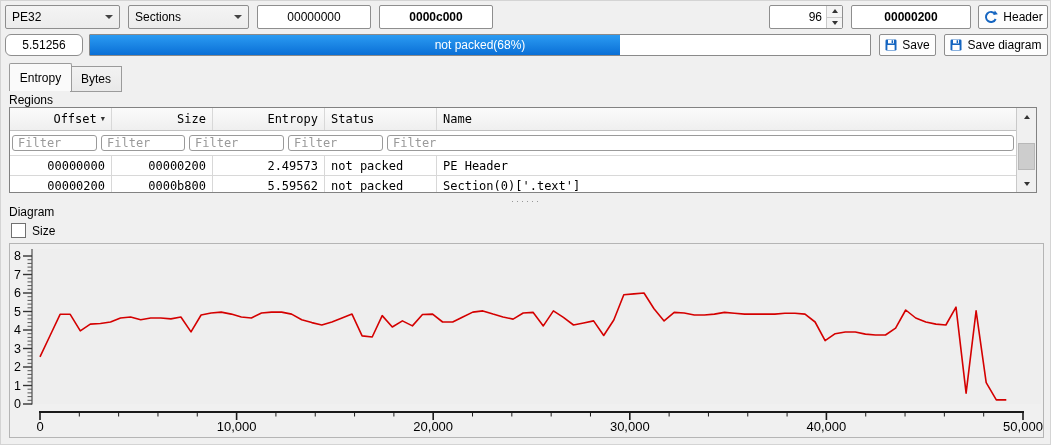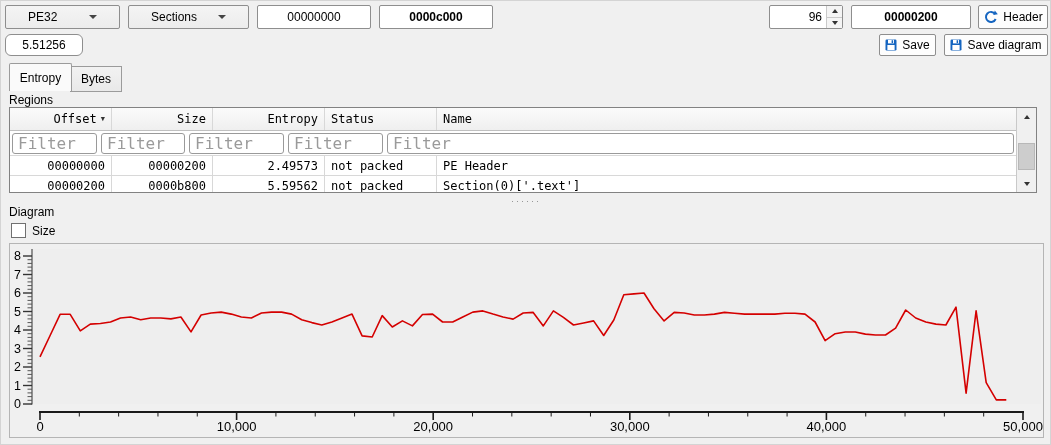--- a/index.html
+++ b/index.html
@@ -1,20 +1,20 @@
 <!DOCTYPE html>
 <html><head>
 <meta charset="utf-8">
 <style>
   html,body{margin:0;padding:0;}
   body{font-family:"Liberation Sans",sans-serif;font-size:12px;color:#000;}
   #win{position:relative;width:1051px;height:445px;background:#f0f0f0;overflow:hidden;border:1px solid #d4d4d4;box-sizing:border-box;}
   .abs{position:absolute;box-sizing:border-box;}
   
-  .combo{background:linear-gradient(180deg,#f4f4f4,#ececec);border:1px solid #8e8e8e;border-radius:2px;display:flex;align-items:center;padding:0 22px;}
+  .combo{background:linear-gradient(180deg,#f4f4f4,#ececec);border:1px solid #8e8e8e;border-radius:2px;display:flex;align-items:center;padding:0 6px;}
   .combo .arrow{margin-left:auto;width:0;height:0;border-left:4px solid transparent;border-right:4px solid transparent;border-top:4px solid #444;}
   .field{background:#fff;border:1px solid #8e8e8e;border-radius:2px;display:flex;align-items:center;justify-content:center;}
   .field.bold{font-weight:bold;}
   .btn{background:#fdfdfd;border:1px solid #8e8e8e;border-radius:2px;display:flex;align-items:center;justify-content:center;gap:5px;cursor:default;}
   .spin{background:#fff;border:1px solid #8e8e8e;border-radius:2px;display:flex;}
   .spin .val{flex:1;display:flex;align-items:center;justify-content:flex-end;padding-right:4px;}
   .spin .btns{width:15px;display:flex;flex-direction:column;border-left:1px solid #c9c9c9;}
   .spin .sb{flex:1;display:flex;align-items:center;justify-content:center;background:#f4f4f4;}
   .spin .sb + .sb{border-top:1px solid #c9c9c9;}
   .tri-up{width:0;height:0;border-left:3.5px solid transparent;border-right:3.5px solid transparent;border-bottom:4px solid #333;}
@@ -30,21 +30,21 @@
   
   #regions-table{background:#fff;border:1px solid #828282;display:flex;}
   .tcol{flex:1;display:flex;flex-direction:column;overflow:hidden;font-family:"DejaVu Sans Mono",monospace;}
   .trow{display:flex;flex:0 0 auto;}
   .trow.header{height:22px;background:linear-gradient(180deg,#fbfbfb,#efefef);border-bottom:1px solid #c0c0c0;}
   .trow.filters{height:24px;border-bottom:1px solid #d8d8d8;}
   .trow.datarow{height:19px;border-bottom:1px solid #d8d8d8;}
   .tc{display:flex;align-items:center;border-right:1px solid #d8d8d8;padding:0 6px;white-space:nowrap;overflow:hidden;}
   .tc.num{justify-content:flex-end;}
   .tc:last-child{border-right:none;flex:1;}
-  .filter-in{font-family:"DejaVu Sans Mono",monospace;font-size:16px;margin:2px;border:1px solid #9a9a9a;border-radius:3px;flex:1;min-width:0;padding:0 5px;outline:none;background:#fff;}
+  .filter-in{font-family:"DejaVu Sans Mono",monospace;font-size:12px;margin:2px;border:1px solid #9a9a9a;border-radius:3px;flex:1;min-width:0;padding:0 5px;outline:none;background:#fff;}
   .filter-in::placeholder{color:#9a9a9a;}
   .sort-ind{font-size:7px;margin-left:4px;color:#333;}
   
   #vsb{width:19px;flex:0 0 19px;background:#f0f0f0;border-left:1px solid #c9c9c9;position:relative;}
   #vsb .sbtn{position:absolute;left:0;right:0;height:17px;display:flex;align-items:center;justify-content:center;background:#f0f0f0;}
   #vsb .thumb{position:absolute;left:1px;right:1px;background:#cdcdcd;border:1px solid #b8b8b8;}
   
   .checkbox{width:13px;height:13px;background:#fff;border:1px solid #707070;}
   
   #chart-frame{background:#f0f0f0;border:1px solid #b5b5b5;}
@@ -88,20 +88,24 @@
   <div class="abs btn" style="left:977px;top:4px;width:70px;height:24px;">
     <svg class="icon-svg" width="15" height="15" viewBox="0 0 16 16">
       <path d="M12.9 4.2 A5.4 5.4 0 1 0 13.5 9.6" fill="none" stroke="#1565c0" stroke-width="2.1"></path>
       <polygon points="12.6,0.6 15.8,4.4 10.9,5.3" fill="#1565c0"></polygon>
     </svg>
     <span>Header</span>
   </div>
 
   <div class="abs field" style="left:4px;top:33px;width:78px;height:22px;border-radius:6px;">
     <span>5.51256</span>
+  </div>
+  <div class="abs" id="progress" style="left:88px;top:33px;width:782px;height:22px;">
+    <div class="fill" id="progress-fill" style="width: 68%;"></div>
+    <div class="plabel">not packed(68%)</div>
   </div>
   <div class="abs btn" style="left:878px;top:33px;width:57px;height:22px;">
     <svg class="icon-svg" width="12" height="12" viewBox="0 0 12 12">
       <rect x="0.5" y="0.5" width="11" height="11" rx="1.2" fill="#1565c0"></rect>
       <rect x="3" y="0.8" width="6" height="3.6" fill="#fff"></rect>
       <rect x="6.6" y="1.2" width="1.5" height="2.8" fill="#1565c0"></rect>
       <rect x="2.4" y="6" width="7.2" height="5" fill="#fff"></rect>
     </svg>
     <span>Save</span>
   </div>

